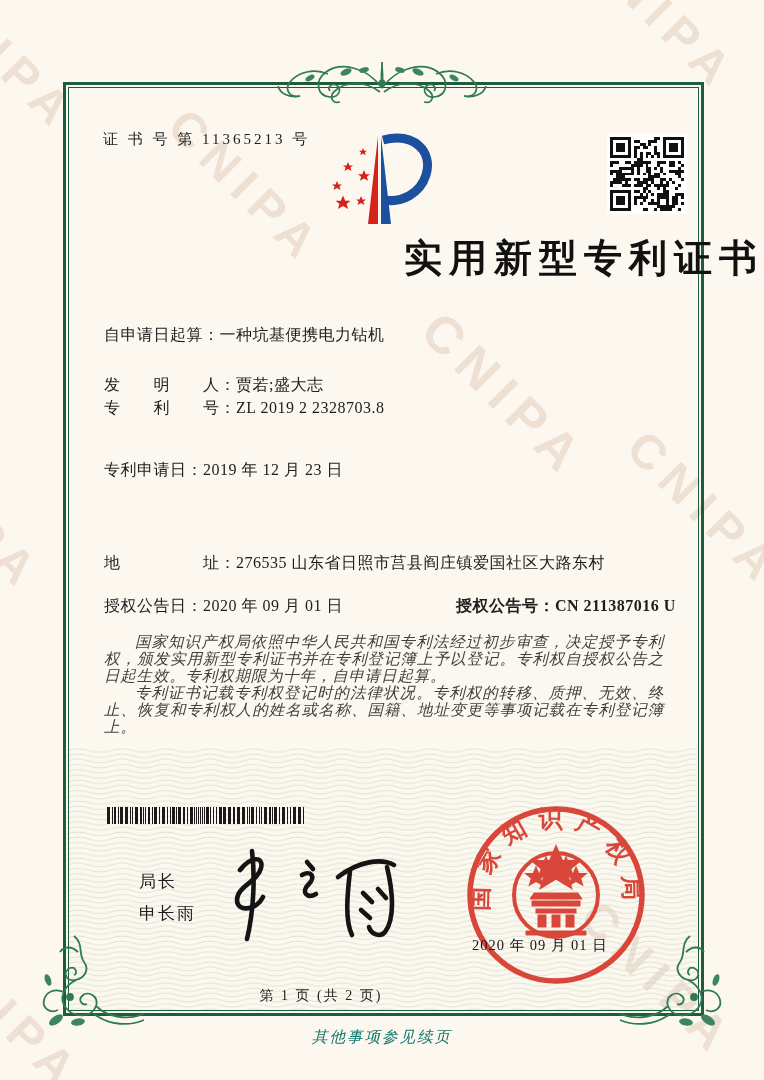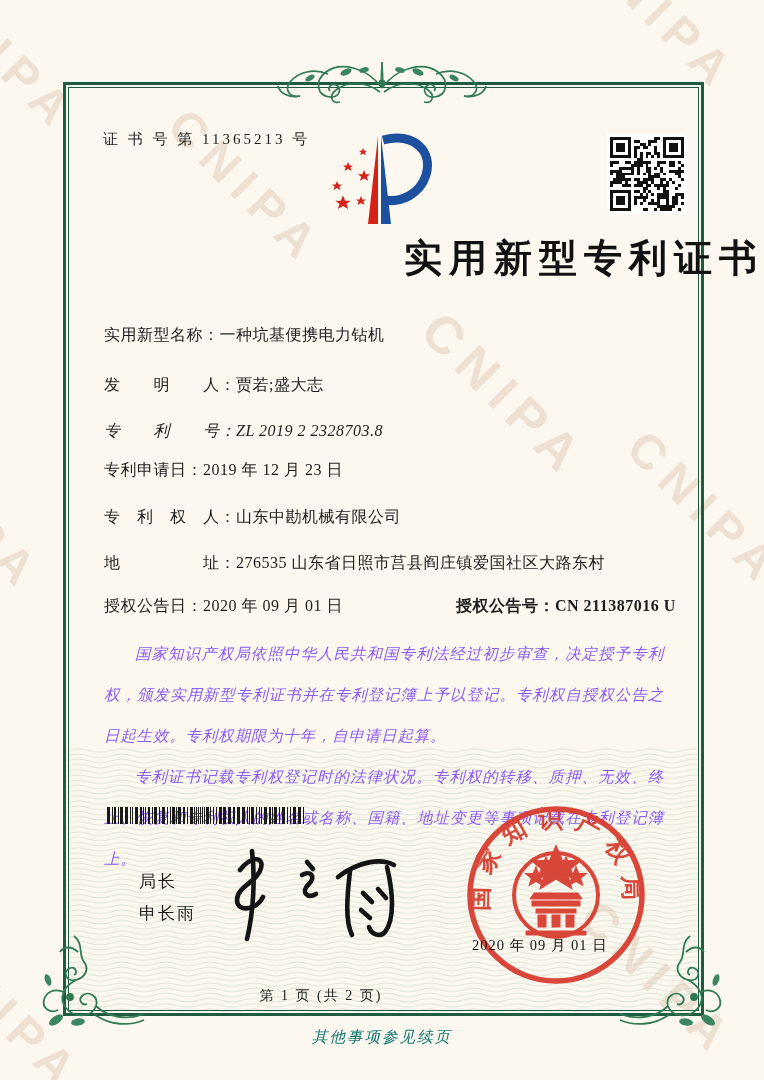--- a/index.html
+++ b/index.html
@@ -26,22 +26,22 @@
   .cert-no { position:absolute; left:103px; top:130px; font-size:15px; letter-spacing:3px; }
   .logo { position:absolute; left:323px; top:130px; }
   .qr { position:absolute; left:607px; top:134px; width:74px; height:74px; background:#fff; padding:3px; }
   .title { position:absolute; left:0; top:233px; width:764px; text-align:right;
     font-size:38px; font-weight:bold; letter-spacing:7px; color:#111; }
   
   .field-row { position:absolute; left:104px; font-size:16px; white-space:nowrap; letter-spacing:0.5px; }
   .grant-no { position:absolute; left:352px; top:0;font-weight:bold; }
   
   .body-text { position:absolute; left:104px; top:633px; width:560px;
-    font-size:15.5px; line-height:41px; text-align:justify; font-style:italic;
-    letter-spacing:0.8px; color:#8b5cf6; }
+    font-size:15.5px; line-height:17px; text-align:justify; font-style:italic;
+    letter-spacing:0.8px; color:#404040; }
   .body-text p { margin:0; text-indent:2em; }
   
   .barcode { position:absolute; left:107px; top:807px; }
   .signer { position:absolute; left:112px; top:870px; font-size:17px; letter-spacing:2px;margin-left:27px; }
   .signer div { margin-bottom:9px; }
   .signature { position:absolute; left:222px; top:842px; }
   .seal { position:absolute; left:460px; top:803px; }
   .seal-date { position:absolute; left:472px; top:936px; width:170px; font-size:14.5px;
     color:#141414; letter-spacing:1px; white-space:nowrap; }
   .footer-page { position:absolute; left:0; top:987px; width:642px; text-align:center; font-size:14px; letter-spacing:2px; }
@@ -449,33 +449,30 @@
         <rect x="3" y="24" width="1" height="1"></rect>
         <rect x="4" y="24" width="1" height="1"></rect>
         <rect x="5" y="24" width="1" height="1"></rect>
         <rect x="6" y="24" width="1" height="1"></rect>
       </g>
     </svg>
 
   <div class="title">实用新型专利证书</div>
 
   <div class="field-row" style="top:325px;">
-    <span>实用新型名称：</span><span>一种坑基便携电力钻机</span>
+    <span>自申请日起算：</span><span>一种坑基便携电力钻机</span>
   </div>
   <div class="field-row" style="top:375px;">
     <span>发　　明　　人：</span><span>贾若;盛大志</span>
   </div>
-  <div class="field-row" style="top:421px;font-style:italic;">
+  <div class="field-row" style="top:398px;">
     <span>专　　利　　号：</span><span>ZL 2019 2 2328703.8</span>
   </div>
   <div class="field-row" style="top:460px;">
     <span>专利申请日：</span><span>2019 年 12 月 23 日</span>
-  </div>
-  <div class="field-row" style="top:507px;">
-    <span>专　利　权　人：</span><span>山东中勘机械有限公司</span>
   </div>
   <div class="field-row" style="top:553px;">
     <span>地　　　　　址：</span><span>276535  山东省日照市莒县阎庄镇爱国社区大路东村</span>
   </div>
   <div class="field-row" style="top:596px;">
     <span>授权公告日：</span><span>2020 年 09 月 01 日</span>
     <span class="grant-no">
       <span>授权公告号：</span><span>CN 211387016 U</span>
     </span>
   </div>

